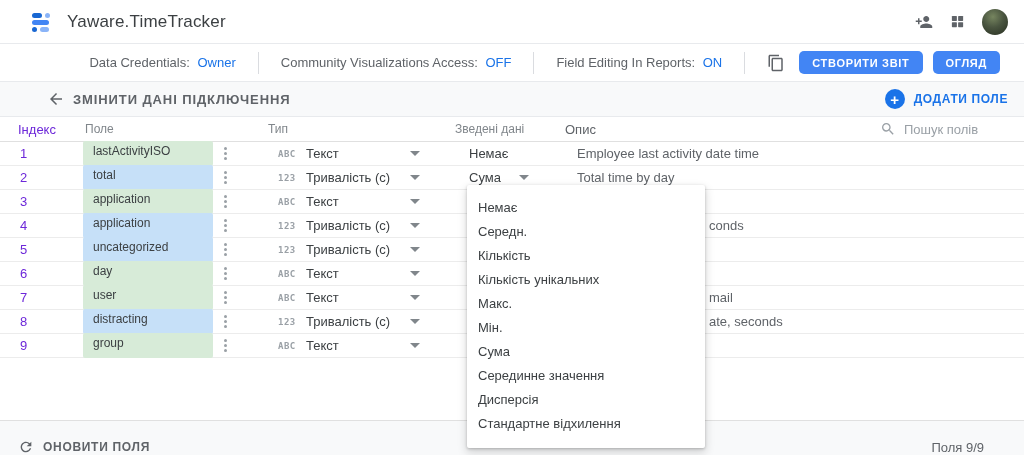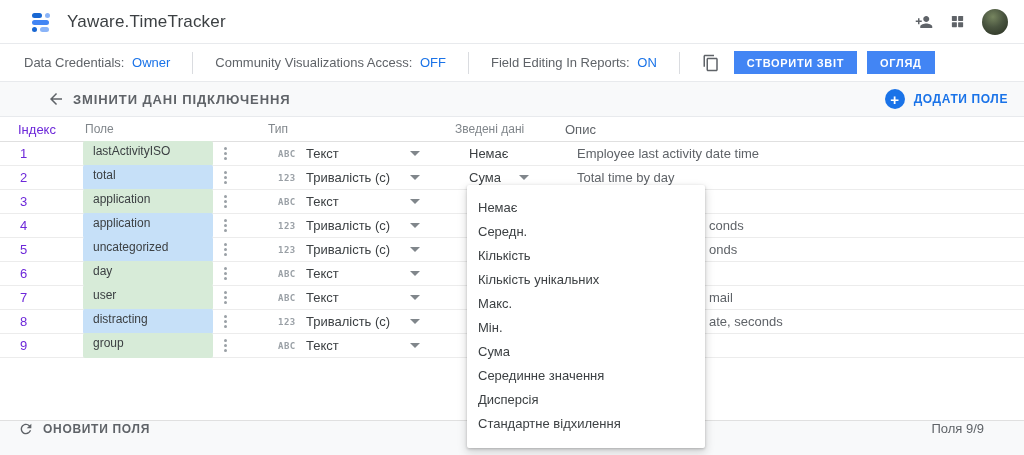--- a/index.html
+++ b/index.html
@@ -16,26 +16,26 @@
   .logo .b3 { left:0;  top:9px;  width:17px; background:#4285f4; }
   .logo .b4 { left:0;  top:16px; width:5px;  background:#1967d2; }
   .logo .b5 { left:8px; top:16px; width:9px; background:#8ab4f8; }
   .app-title { margin-left:13px; font-size:17px; color:#3c4043; letter-spacing:.2px; }
   .header-right { margin-left:auto; display:flex; align-items:center; gap:17px; }
   .hicon { display:flex; align-items:center; justify-content:center; cursor:pointer; }
   .avatar { width:26px; height:26px; border-radius:50%;
             background:radial-gradient(circle at 42% 30%, #76855f 0%, #4a5540 45%, #272e20 100%); }
 
   
-  .toolbar { height:38px; display:flex; align-items:center; justify-content:flex-start; padding:0 24px; background:#fff; border-bottom:1px solid #e8eaed; }
+  .toolbar { height:38px; display:flex; align-items:center; justify-content:flex-end; padding:0 24px; background:#fff; border-bottom:1px solid #e8eaed; }
   .tb-item { display:flex; align-items:center; font-size:13px; padding-right:22px; margin-right:22px; border-right:1px solid #dadce0; height:22px; cursor:pointer; }
   .tb-label { color:#5f6368; white-space:pre; }
   .tb-value { color:var(--link,#1a73e8); margin-left:4px; }
   .copy-btn { margin-right:14px; display:flex; cursor:pointer; }
-  .btn { height:23px; border:none; border-radius:0; background:var(--accent,#4285f4); color:#fff;
+  .btn { height:23px; border:none; border-radius:5px; background:var(--accent,#4285f4); color:#fff;
          font-family:"Liberation Sans",sans-serif; font-size:11px; font-weight:bold; letter-spacing:.7px;
          padding:0 13px; cursor:pointer; }
   .btn + .btn { margin-left:10px; }
 
   
   .subheader { height:35px; display:flex; align-items:center; padding:0 16px 0 0; background:#f8f9fa; border-bottom:1px solid #e8eaed; }
   .back { margin-left:47px; display:flex; cursor:pointer; }
   .sub-title { margin-left:8px; font-size:13px; font-weight:bold; color:#5f6368; letter-spacing:.9px; }
   .add-field { margin-left:auto; display:flex; align-items:center; gap:9px; cursor:pointer; }
   .plus-circle { width:20px; height:20px; border-radius:50%; background:var(--link,#1a73e8); color:#fff;
@@ -77,21 +77,21 @@
   .agg-value { font-size:13px; color:#3c4043; }
   .c-desc { font-size:13px; color:#5f6368; }
   .c-desc.offset { padding-left:144px; }
 
   
   .agg-menu { position:absolute; left:467px; top:185px; width:238px; padding:11px 0 12px; background:#fff; z-index:20;
               border-radius:2px; box-shadow:0 1px 3px rgba(0,0,0,.22), 0 4px 10px 1px rgba(0,0,0,.14); }
   .menu-item { height:24px; line-height:24px; padding-left:11px; font-size:13px; color:#3c4043; cursor:pointer; white-space:nowrap; }
 
   
-  .footer { position:absolute; left:0; right:0; bottom:0; height:35px; display:flex; align-items:flex-start;
+  .footer { position:absolute; left:0; right:0; bottom:0; height:35px; display:flex; align-items:flex-end;
             padding:0 0 0 18px; background:#f8f9fa; border-top:1px solid #e0e0e0; z-index:5; }
   .refresh-fields { display:flex; align-items:center; gap:9px; cursor:pointer; }
   .refresh-label { font-size:12px; font-weight:bold; color:#5f6368; letter-spacing:.7px; }
   .field-count { margin-left:auto; margin-right:40px; font-size:13px; color:#5f6368; }
 </style>
 </head>
 <body>
 
 <div class="app">
 
@@ -159,20 +159,26 @@
     </span>
   </div>
 
   <div class="thead">
     <div class="c-index">Індекс</div>
     <div class="c-field">Поле</div>
     <div class="c-type">Тип</div>
     <div class="c-agg">Зведені дані</div>
     <div class="c-desc">
       <span>Опис</span>
+      <span class="search">
+        <svg width="16" height="16" viewBox="0 0 24 24" fill="#9aa0a6">
+            <path d="M15.5 14h-.79l-.28-.27A6.47 6.47 0 0 0 16 9.5 6.5 6.5 0 1 0 9.5 16c1.61 0 3.09-.59 4.23-1.57l.27.28v.79l5 4.99L20.49 19l-4.99-5zm-6 0C7.01 14 5 11.99 5 9.5S7.01 5 9.5 5 14 7.01 14 9.5 11.99 14 9.5 14z"></path>
+          </svg>
+        <input type="text" placeholder="Пошук полів" style="">
+      </span>
     </div>
   </div>
 
   <div>
       <div class="trow">
       <div class="c-index">1</div>
       <div class="c-field">
         <div class="chip dimension">lastActivityISO</div>
         <div class="kebab">
             <i></i>
@@ -266,21 +272,20 @@
       </div>
       <div class="c-type">
         <span class="type-icon">123</span>
         <span class="type-label">Тривалість (с)</span>
         <span class="caret"></span>
       </div>
       <div class="c-agg">
         <span class="agg-value"></span>
 
       </div>
-      <div class="c-desc offset">onds</div>
     </div>
       <div class="trow">
       <div class="c-index">6</div>
       <div class="c-field">
         <div class="chip dimension">day</div>
         <div class="kebab">
             <i></i>
             <i></i>
             <i></i>
           </div>

